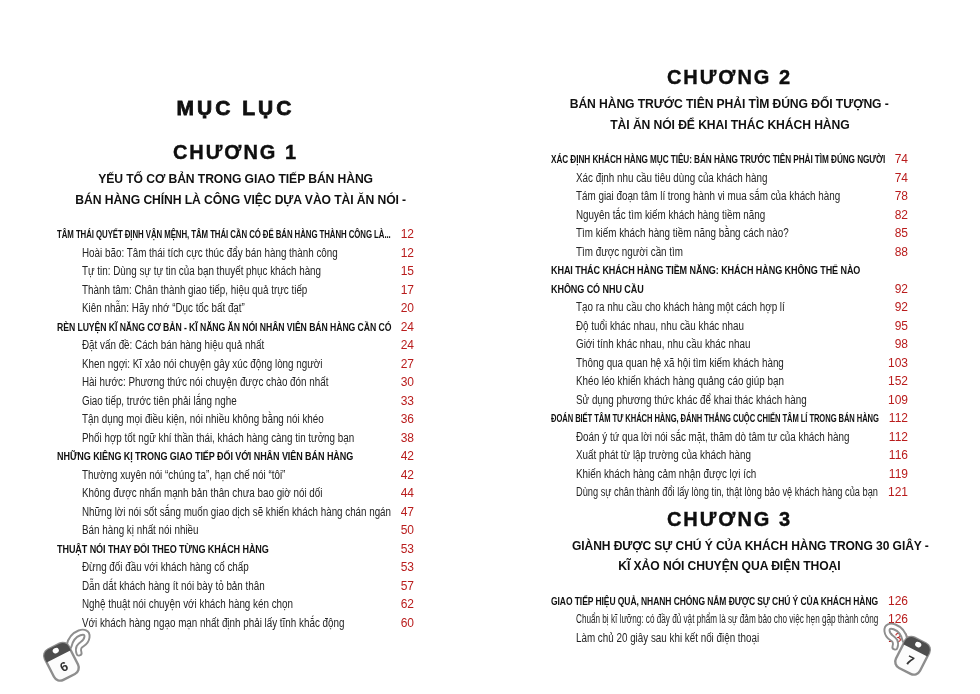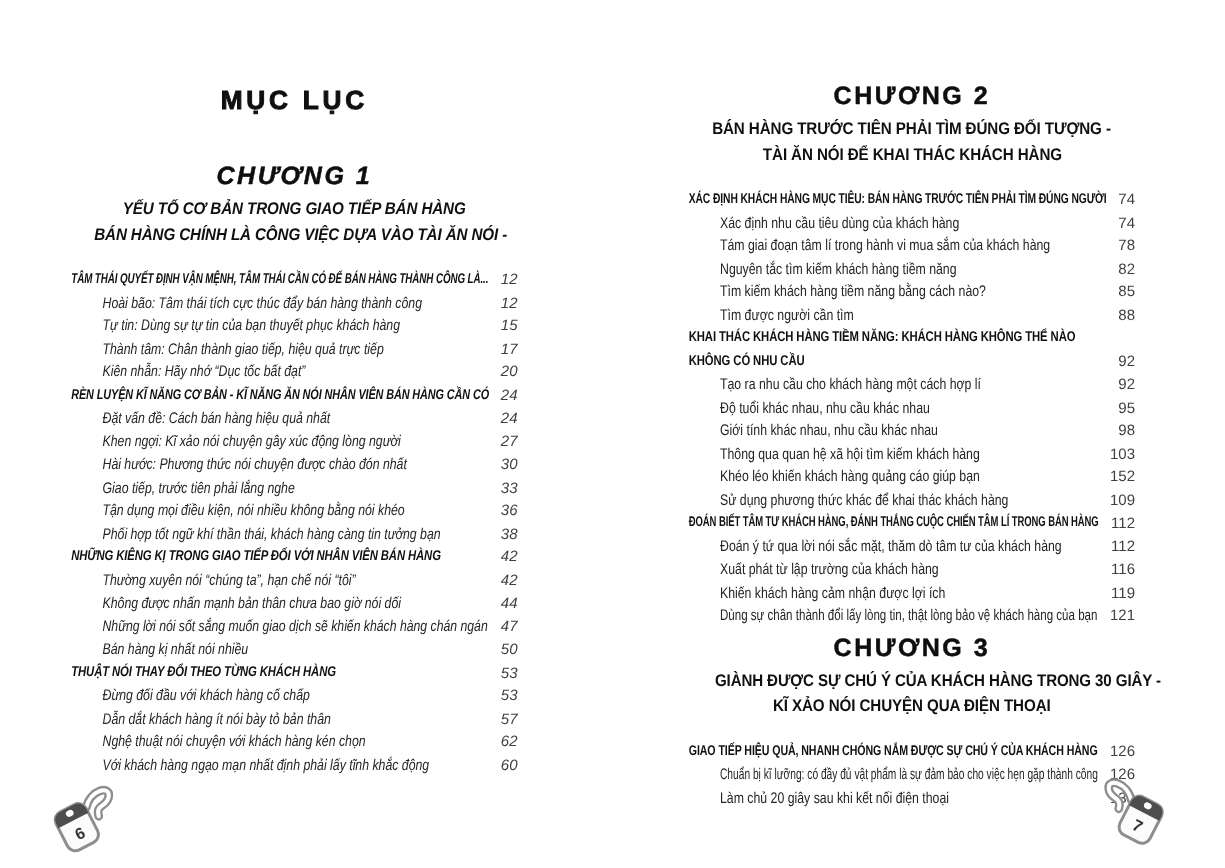--- a/index.html
+++ b/index.html
@@ -5,43 +5,43 @@
   html,body{margin:0;padding:0;background:#ffffff;}
   .canvas{
     position:relative;width:980px;height:694px;background:#ffffff;
     font-family:"Liberation Sans", sans-serif;color:#1e1e1e;overflow:hidden;margin:0 auto;
   }
   .page-col{position:absolute;width:357px;}
   .page-left{left:57px;top:70px;}
   .page-right{left:551px;top:68px;}
   .toc-title{
     text-align:center;font-size:21px;font-weight:700;letter-spacing:3px;color:#101010;
-    -webkit-text-stroke:0.8px #101010;line-height:22px;
-  }
-  .page-left .chapter{margin-top:40px;font-style:italic;}
+    -webkit-text-stroke:0.8px #101010;line-height:22px;margin-top:27px;
+  }
+  .page-left .chapter{margin-top:24px;}
   .page-right .chapter + .chapter{margin-top:8px;}
   .ch-label{
     text-align:center;font-size:20px;font-weight:700;letter-spacing:2px;color:#0e0e0e;
     line-height:18px;margin-bottom:7px;-webkit-text-stroke:0.4px #0e0e0e;
   }
   .ch-title-line{text-align:center;line-height:20.5px;height:20.5px;}
   .ch-title-line > span{
     display:inline-block;white-space:nowrap;font-size:13.5px;font-weight:700;color:#101010;
     transform-origin:center center;letter-spacing:-0.1px;
   }
   .entries{margin-top:16px;}
   .row{position:relative;height:18.5px;text-align:right;}
   .row .t{
     position:absolute;left:0;top:0;line-height:18.5px;white-space:nowrap;
     transform-origin:left center;display:inline-block;
   }
   .row.sub .t{left:25px;font-size:12.3px;font-weight:400;color:#242424;}
   .row.sec .t{font-size:11.3px;font-weight:700;color:#101010;letter-spacing:-0.1px;}
   .row .n{
-    position:absolute;right:0;top:0;line-height:18.5px;font-size:12px;color:#404040;
+    position:absolute;right:0;top:0;line-height:18.5px;font-size:12px;color:#b91c1c;
   }
   .badge{position:absolute;width:66px;height:62px;}
   .badge-left{left:36px;top:624px;}
   .badge-right{left:872px;top:618px;}
 </style>
 </head>
 <body>
 
 <div class="canvas">
 

